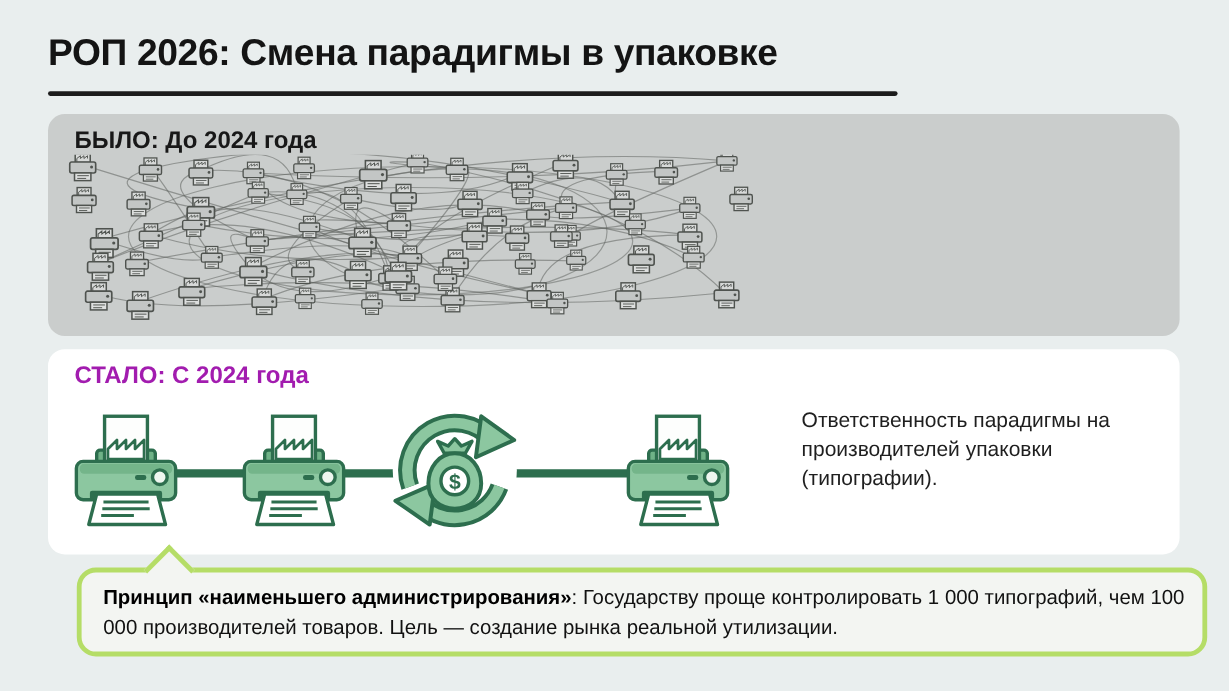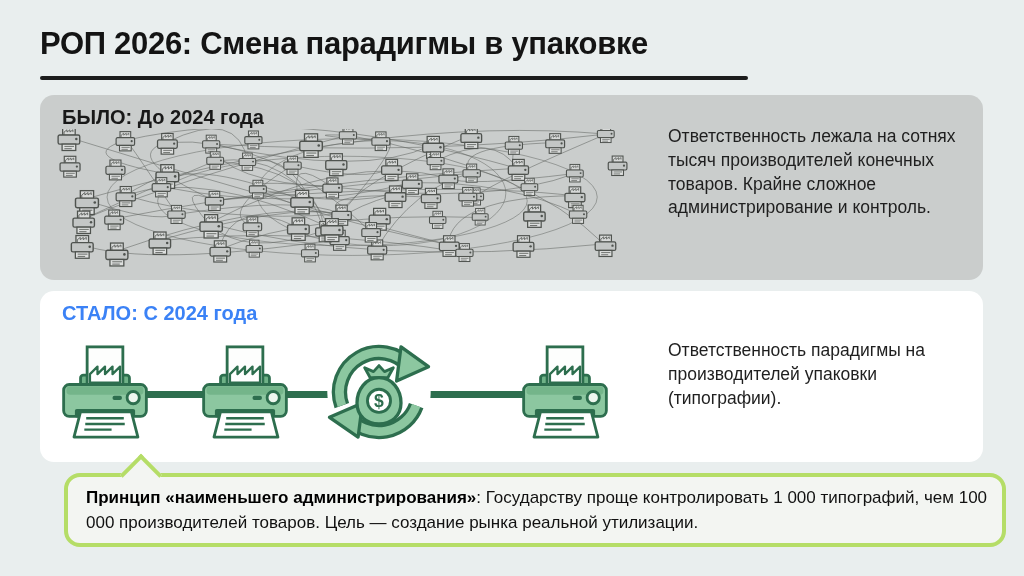--- a/index.html
+++ b/index.html
@@ -22,21 +22,21 @@
   .panel{
     position:absolute;left:40px;width:943px;border-radius:14px;
   }
   .panel-before{top:95px;height:185px;background:#cacdcc;}
   .panel-after{top:291px;height:171px;background:#ffffff;}
   .panel-header{
     position:absolute;left:22px;top:11px;margin:0;
     font-size:20px;font-weight:700;
   }
   .panel-before .panel-header{color:#181818;}
-  .panel-after .panel-header{color:#3b82f6;}
+  .panel-after .panel-header{color:#a21caf;}
   .side-text{
     position:absolute;left:628px;margin:0;width:296px;
     font-size:17.5px;line-height:1.36;color:#1f1f1f;
   }
   .panel-before .side-text{top:30px;}
   .panel-after .side-text{top:48px;}
   .network-svg{position:absolute;left:12px;top:34px;width:612px;height:142px;}
   .connector-bar{
     position:absolute;left:85px;top:391px;width:505px;height:7px;
     background:#2d6e4e;border-radius:3px;
@@ -222,21 +222,20 @@
         <use href="#tp" transform="translate(405.7 117.1) scale(0.93)"></use>
         <use href="#tp" transform="translate(464.4 108.8) scale(1.12)"></use>
         <use href="#tp" transform="translate(548.8 108.2) scale(1.11)"></use>
         <use href="#tp" transform="translate(408.7 59.3) scale(0.97)"></use>
         <use href="#tp" transform="translate(261.4 94.3) scale(1.05)"></use>
         <use href="#tp" transform="translate(388.2 40.2) scale(1.02)"></use>
         <use href="#tp" transform="translate(350.6 45.2) scale(1.06)"></use>
         <use href="#tp" transform="translate(308.9 95.4) scale(1.01)"></use>
         <use href="#tp" transform="translate(266.7 91.2) scale(1.19)"></use>
       </svg>
-    <p class="side-text">Ответственность лежала на сотнях тысяч производителей конечных товаров. Крайне сложное администрирование и контроль.</p>
   </section>
 
   <section class="panel panel-after">
     <h2 class="panel-header">СТАЛО: С 2024 года</h2>
     <p class="side-text">Ответственность парадигмы на производителей упаковки (типографии).</p>
   </section>
 
   <div class="connector-bar"></div>
 
   <svg class="big-icon printer-1" viewBox="0 0 100 104">

